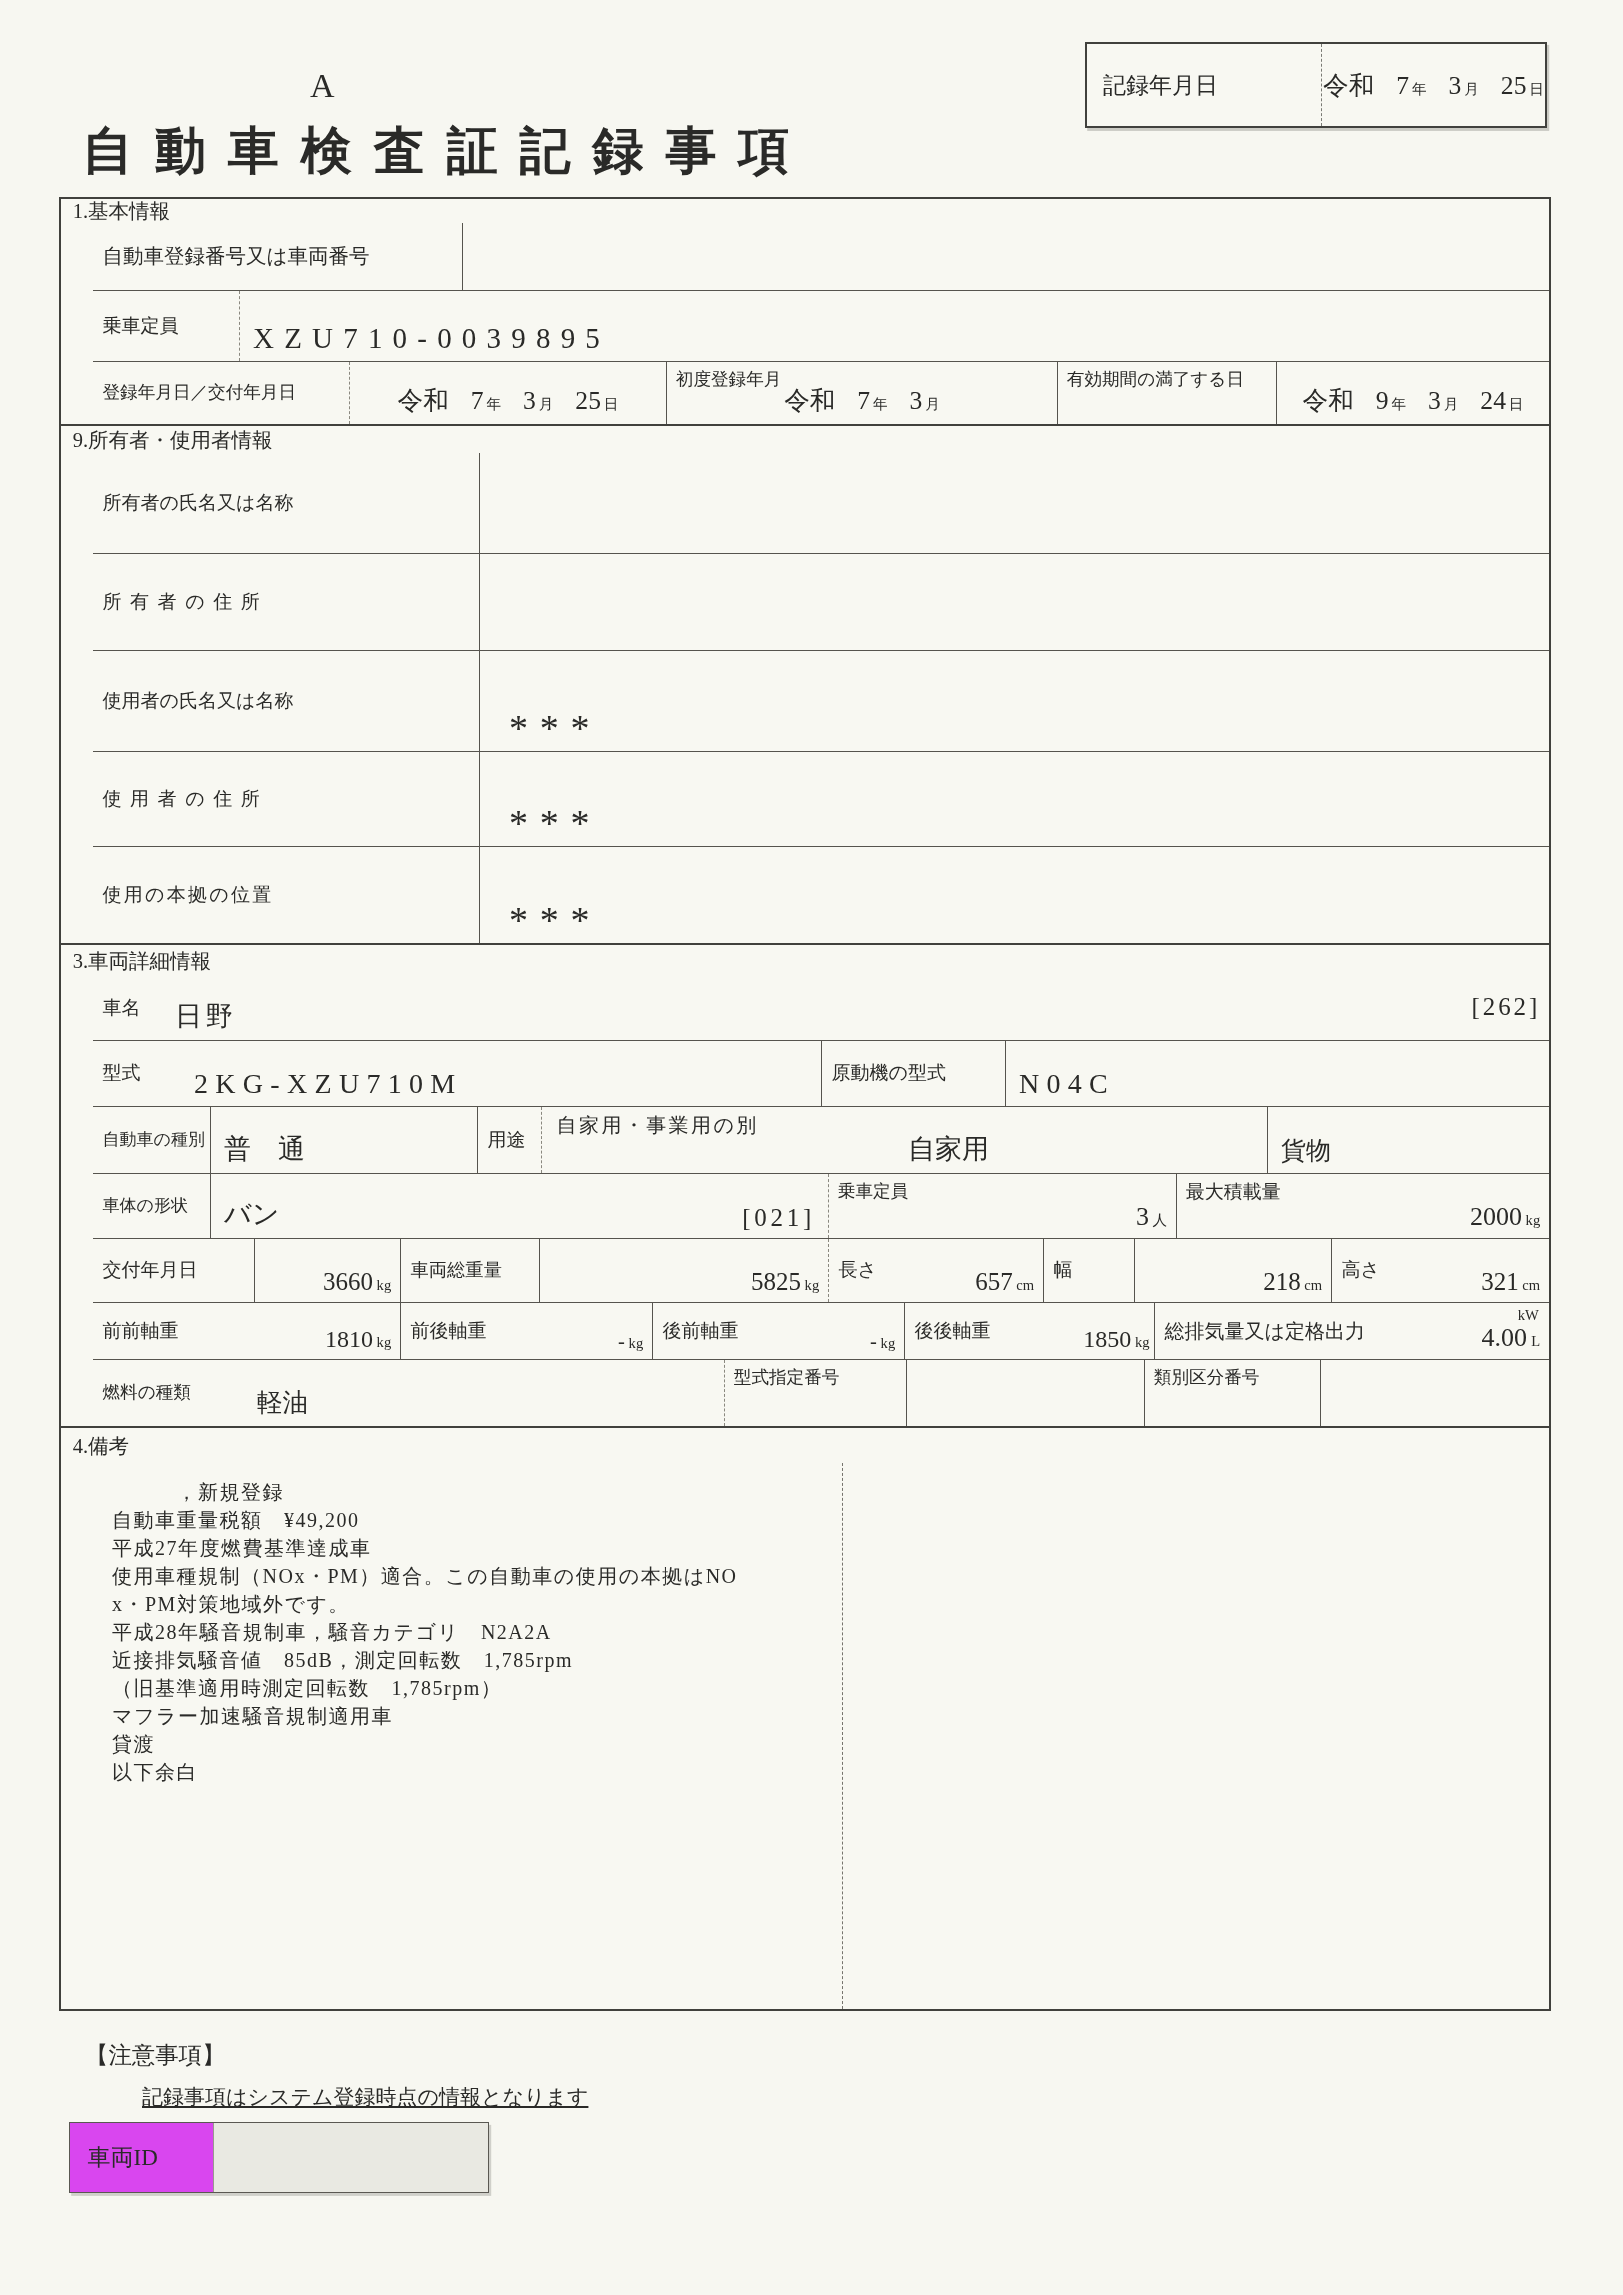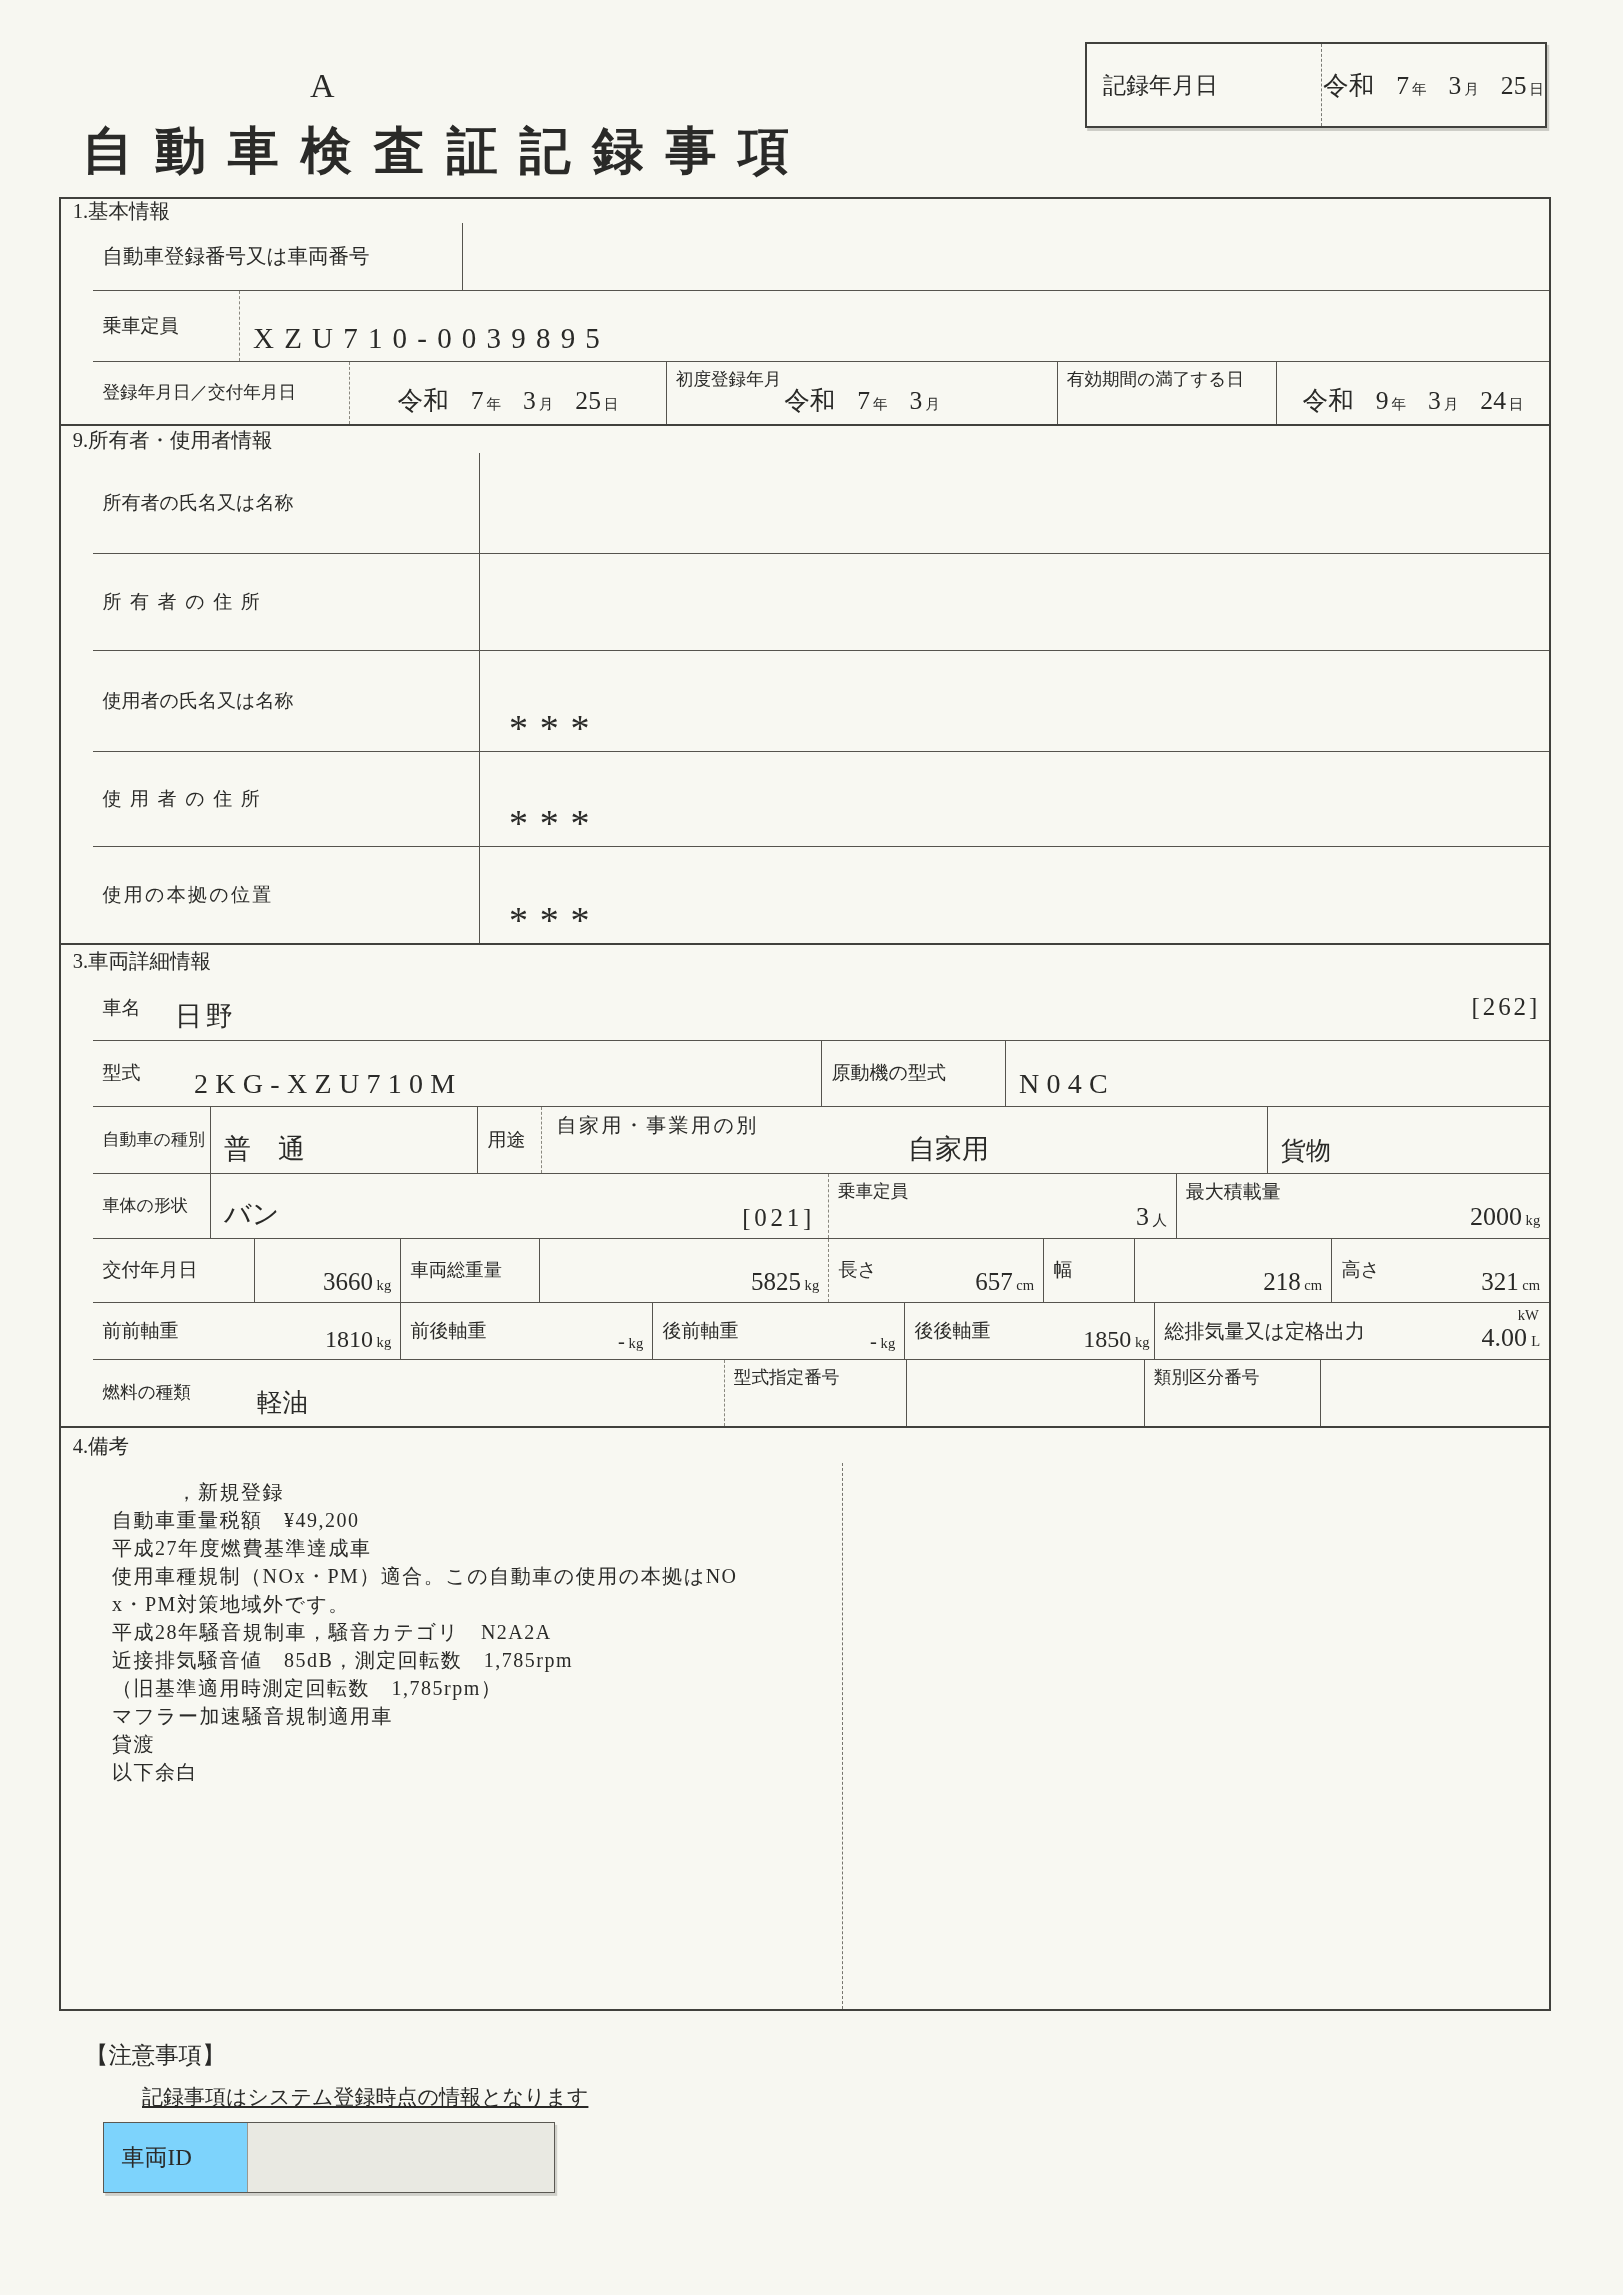--- a/index.html
+++ b/index.html
@@ -61,24 +61,23 @@
   .kw-top { position:absolute; top:3.7px; right:10.2px; font-size:14.6px; }
   .unit-after { font-size:14.6px; margin-left:4.4px; }
   
   .remarks { height:546px; position:relative; }
   .remarks-divider { position:absolute; left:749px; top:0; bottom:0; border-left:1.5px dashed #76746d; }
   .remarks-text { padding:14.6px 22px 0 19px; font-size:20px; line-height:28px; letter-spacing:1.5px; }
   
   .notice-hd { position:absolute; left:85px; top:2039px; font-size:23.4px; }
   .notice-tx { position:absolute; left:142px; top:2083px; font-size:21px;text-decoration:underline; }
   .vid-box {
-    position:absolute; left:69px; top:2122px; width:452px; height:71px;
-    border:1.5px solid #5a5852; background:#7dd3fc; display:flex;
+    position:absolute; left:69px; top:2122px; width:420px; height:71px;
+    border:1.5px solid #5a5852; background:#d946ef; display:flex;
     box-shadow:2.2px 2.9px 0 rgba(120,120,112,.3);
-    margin-left:34px;
   }
   .vid-label { width:143px; display:flex; align-items:center; padding-left:17.6px; font-size:23px; }
   .vid-value { flex:1; border-left:1.5px solid #9a9890; background:#e9e9e2; }
 </style>
 </head>
 <body>
 
 <div class="sheet">
 
   <div class="corner-a">A</div>

